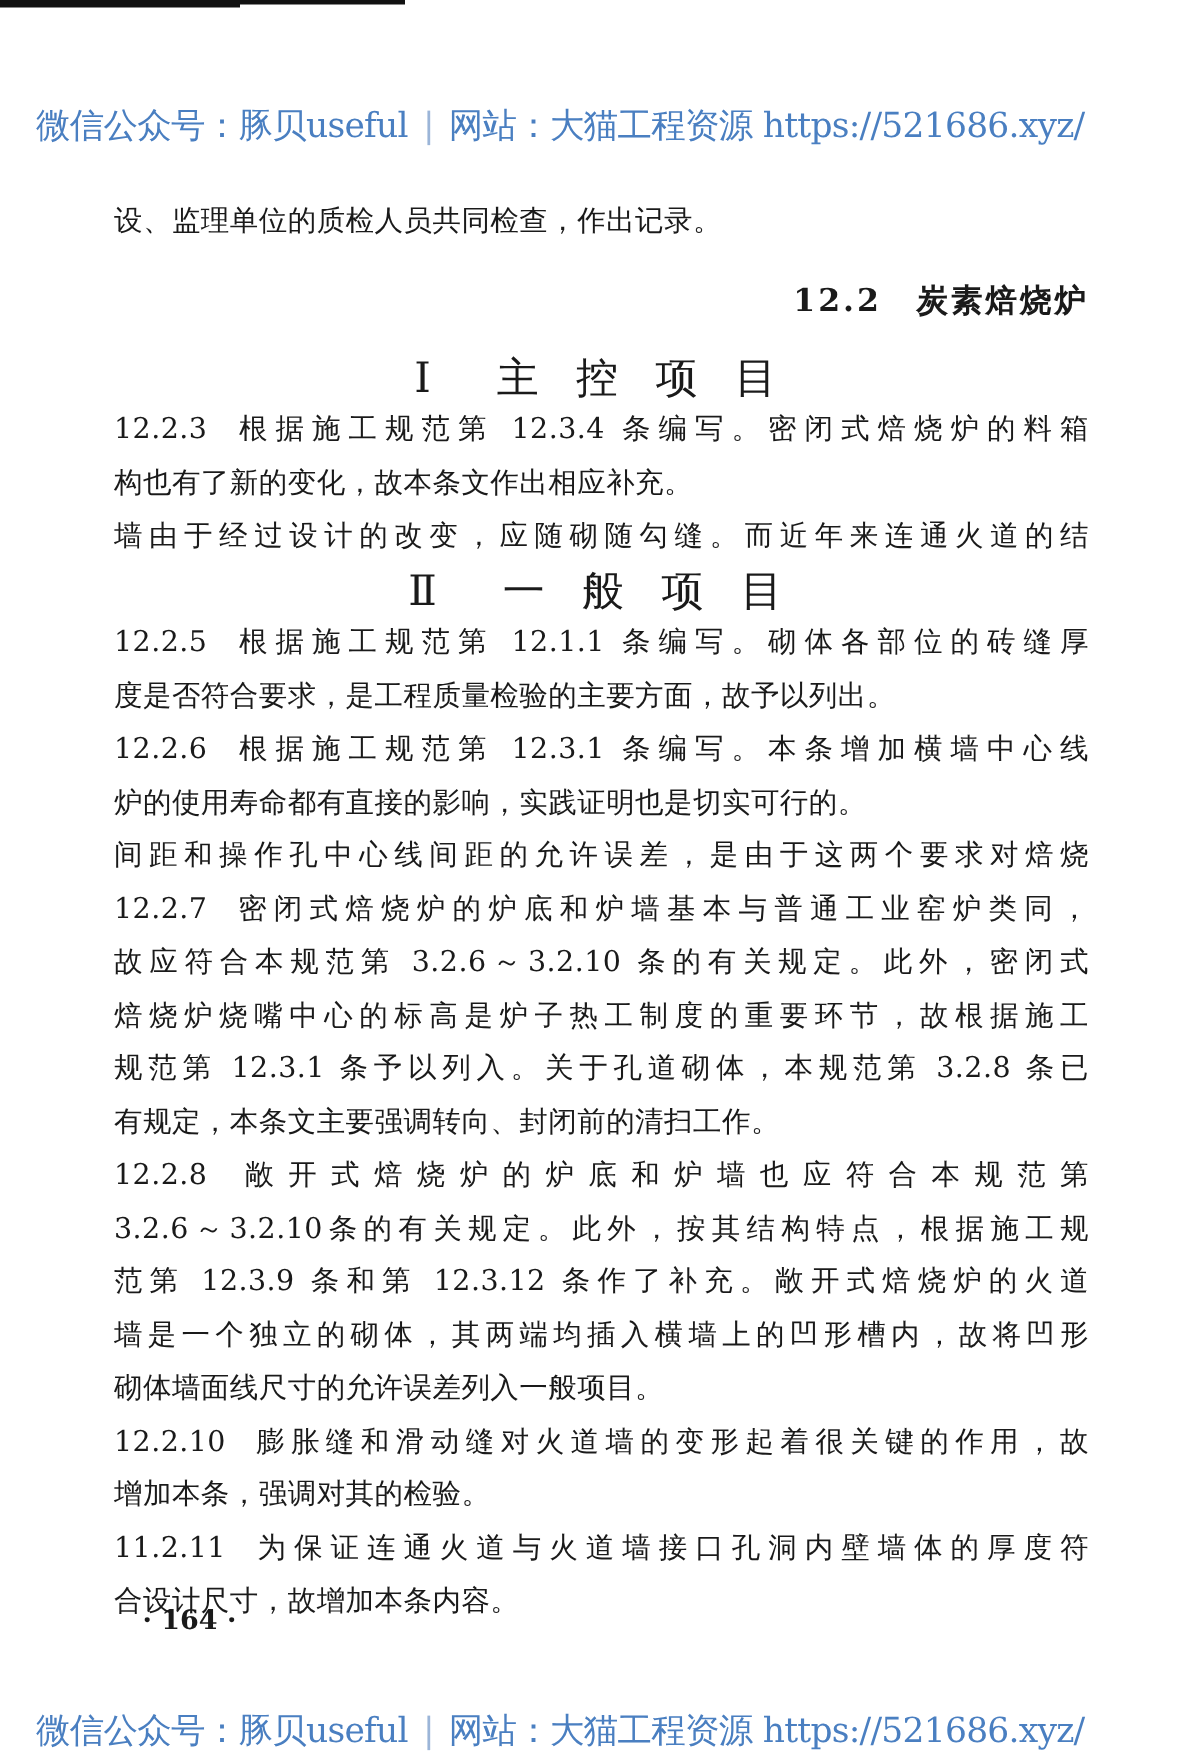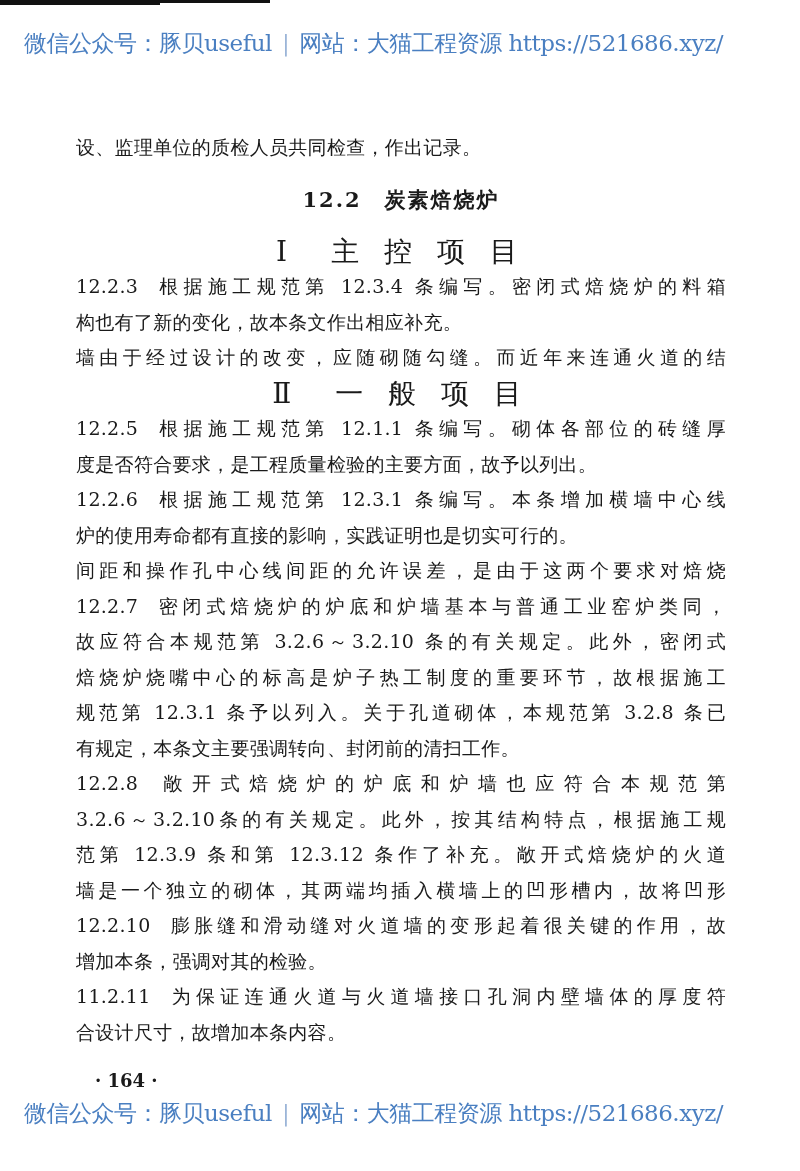--- a/index.html
+++ b/index.html
@@ -4,29 +4,29 @@
   <style>
     html, body { margin: 0; padding: 0; }
     body {
       width: 800px; height: 1171px; background: #ffffff; position: relative; overflow: hidden;
       font-family: "DejaVu Serif", serif; color: #1a1a1a;
     }
     .top-rule { position: absolute; left: 0; top: 0; width: 270px; height: 3px; background: #111; }
     .top-rule-thin { position: absolute; left: 0; top: 0; width: 160px; height: 5px; background: #111; }
     .watermark {
       position: absolute; left: 24px; width: 760px;
-      font-family: "DejaVu Serif", serif; font-size: 23px; color: #4a7fc1; white-space: nowrap; letter-spacing: -0.5px;
+      font-family: "DejaVu Serif", serif; font-size: 23px; color: #4a7fc1; white-space: nowrap; letter-spacing: -0.5px; margin-top: 40px;
     }
     .watermark .sep { color: #9bb5d8; padding: 0 10px; }
     .wm-top { top: 28px; }
     .wm-bottom { top: 1098px; }
     .page { position: absolute; left: 76px; top: 130px; width: 650px; }
     .line { font-size: 19px; line-height: 35.5px; white-space: nowrap; letter-spacing: 0.3px; }
     .num { font-weight: normal; font-family: "DejaVu Serif", serif; margin-right: 16px; }
-    .section-title { text-align: center; font-weight: bold; font-size: 21px; margin: 20px 0 20px 0; letter-spacing: 2px; }
+    .section-title { text-align: right; font-weight: bold; font-size: 21px; margin: 20px 0 20px 0; letter-spacing: 2px; }
     .sub-title { text-align: center; font-size: 28px; letter-spacing: 8px; line-height: 35.5px; }
     .justify { text-align: justify; text-align-last: justify; }
     .page-number { position: absolute; left: 95px; top: 1070px; font-size: 18px; font-weight: bold; }
   </style>
 </head>
 <body>
 
 <div class="top-rule"></div>
 <div class="top-rule-thin"></div>
 
@@ -64,20 +64,21 @@
     <div class="line justify">焙烧炉烧嘴中心的标高是炉子热工制度的重要环节，故根据施工</div>
     <div class="line justify">规范第 12.3.1 条予以列入。关于孔道砌体，本规范第 3.2.8 条已</div>
     <div class="line">有规定，本条文主要强调转向、封闭前的清扫工作。</div>
   </div>
 
   <div>
     <div class="line justify"><span class="num">12.2.8</span><span>敞开式焙烧炉的炉底和炉墙也应符合本规范第</span></div>
     <div class="line justify">3.2.6～3.2.10条的有关规定。此外，按其结构特点，根据施工规</div>
     <div class="line justify">范第 12.3.9 条和第 12.3.12 条作了补充。敞开式焙烧炉的火道</div>
     <div class="line justify">墙是一个独立的砌体，其两端均插入横墙上的凹形槽内，故将凹形</div>
+    <div class="line">砌体墙面线尺寸的允许误差列入一般项目。</div>
   </div>
 
   <div>
     <div class="line justify"><span class="num">12.2.10</span><span>膨胀缝和滑动缝对火道墙的变形起着很关键的作用，故</span></div>
     <div class="line">增加本条，强调对其的检验。</div>
   </div>
 
   <div>
     <div class="line justify"><span class="num">11.2.11</span><span>为保证连通火道与火道墙接口孔洞内壁墙体的厚度符</span></div>
     <div class="line">合设计尺寸，故增加本条内容。</div>

